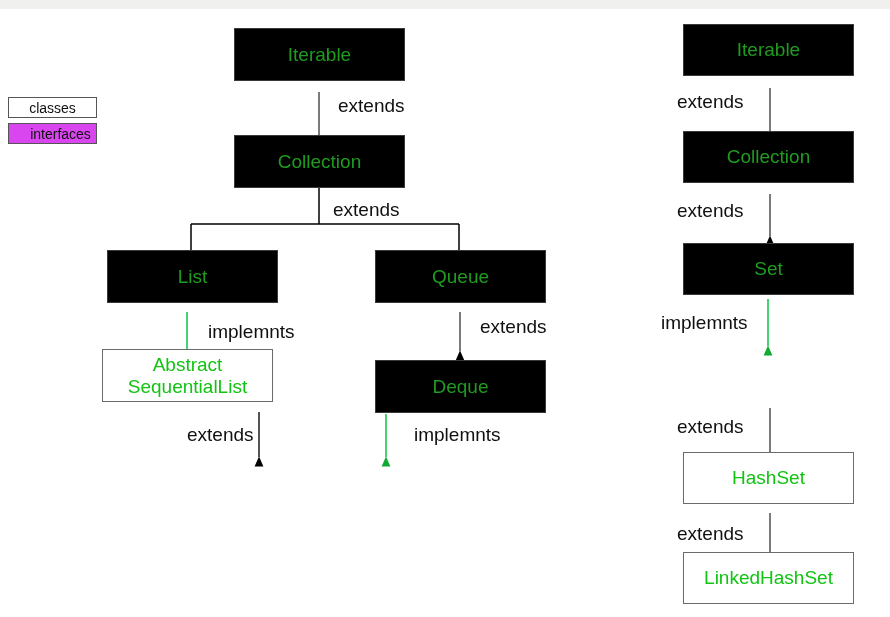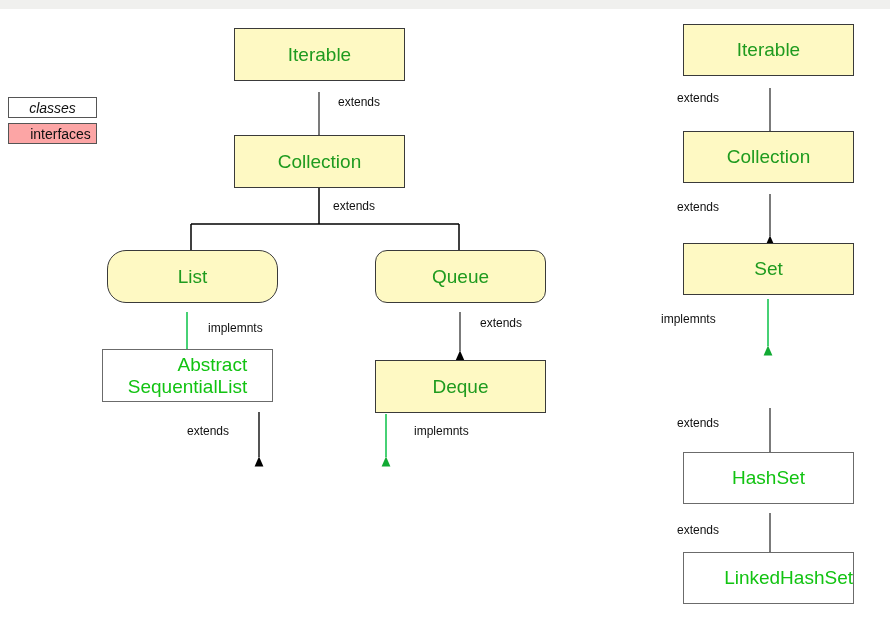--- a/index.html
+++ b/index.html
@@ -32,21 +32,21 @@
     position: absolute;
     box-sizing: border-box;
     display: flex;
     align-items: center;
     justify-content: center;
     text-align: center;
     line-height: 1.12;
     z-index: 3;
   }
   .node-interface {
-    background: #fef9c3;
+    background: #000000;
     border: 1.4px solid #3a3a3a;
     color: #1f9b1f;
   }
   .node-class {
     background: #ffffff;
     border: 1.4px solid #6b6b6b;
     color: #12c312;
   }
   .node-label {
     white-space: pre-line;
@@ -59,32 +59,31 @@
     display: flex;
     align-items: center;
     justify-content: center;
     color: #101010;
     font-size: 14px;
     z-index: 4;
   }
   .legend-classes {
     background: #ffffff;
     border: 1.3px solid #555555;
-    font-style: italic;
   }
   .legend-interfaces {
-    background: #fca5a5;
+    background: #d946ef;
     border: 1.3px solid #555555;
     padding-left: 16px;
   }
   
   .edge-label {
     position: absolute;
     color: #101010;
-    font-size: 12px;
+    font-size: 19px;
     white-space: nowrap;
     z-index: 4;
   }
   svg#edges {
     position: absolute;
     left: 0; top: 0;
     width: 890px;
     height: 617px;
     z-index: 1;
     pointer-events: none;
@@ -141,29 +140,29 @@
   </div>
 
   <div class="node node-interface" style="left:234px; top:28px; width:171px; height:53px; font-size:19px;">
     <span class="node-label">Iterable</span>
   </div>
 
   <div class="node node-interface" style="left:234px; top:135px; width:171px; height:53px; font-size:19px;">
     <span class="node-label">Collection</span>
   </div>
 
-  <div class="node node-interface" style="left:107px; top:250px; width:171px; height:53px; font-size:19px;border-radius:19px;">
+  <div class="node node-interface" style="left:107px; top:250px; width:171px; height:53px; font-size:19px;">
     <span class="node-label">List</span>
   </div>
 
-  <div class="node node-interface" style="left:375px; top:250px; width:171px; height:53px; font-size:19px;border-radius:12px;">
+  <div class="node node-interface" style="left:375px; top:250px; width:171px; height:53px; font-size:19px;">
     <span class="node-label">Queue</span>
   </div>
 
-  <div class="node node-class" style="left:102px; top:349px; width:171px; height:53px; font-size:19px;text-align:right;">
+  <div class="node node-class" style="left:102px; top:349px; width:171px; height:53px; font-size:19px;">
     <span class="node-label">Abstract
 SequentialList</span>
   </div>
 
   <div class="node node-interface" style="left:375px; top:360px; width:171px; height:53px; font-size:19px;">
     <span class="node-label">Deque</span>
   </div>
 
 
   <div class="edge-label" style="left:338px; top:95px;">
@@ -200,21 +199,21 @@
 
   <div class="node node-interface" style="left:683px; top:236px; width:171px; height:52px; font-size:19px;margin-top:7px;">
     <span class="node-label">Set</span>
   </div>
 
 
   <div class="node node-class" style="left:683px; top:452px; width:171px; height:52px; font-size:19px;">
     <span class="node-label">HashSet</span>
   </div>
 
-  <div class="node node-class" style="left:683px; top:552px; width:171px; height:52px; font-size:19px;justify-content:flex-end;">
+  <div class="node node-class" style="left:683px; top:552px; width:171px; height:52px; font-size:19px;">
     <span class="node-label">LinkedHashSet</span>
   </div>
 
   <div class="edge-label" style="left:677px; top:91px;">
     <span>extends</span>
   </div>
 
   <div class="edge-label" style="left:677px; top:200px;">
     <span>extends</span>
   </div>

